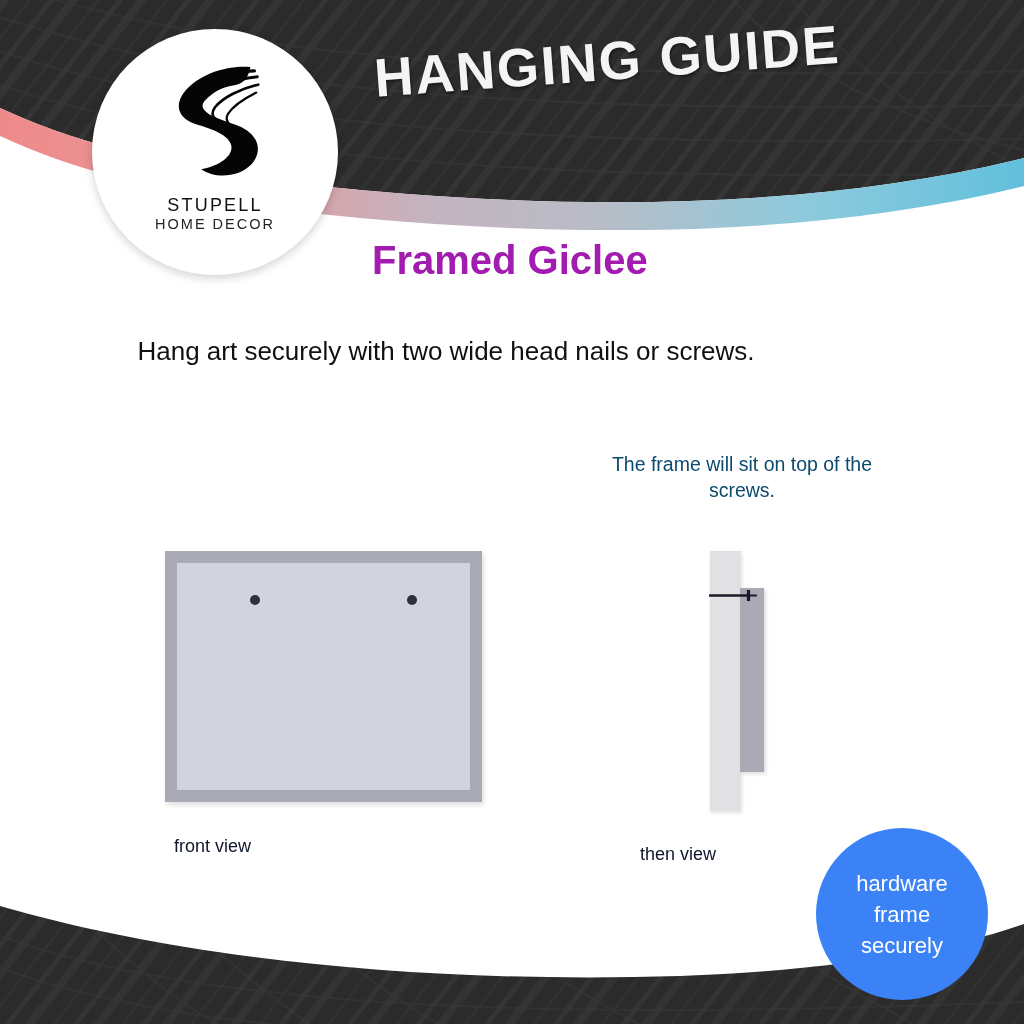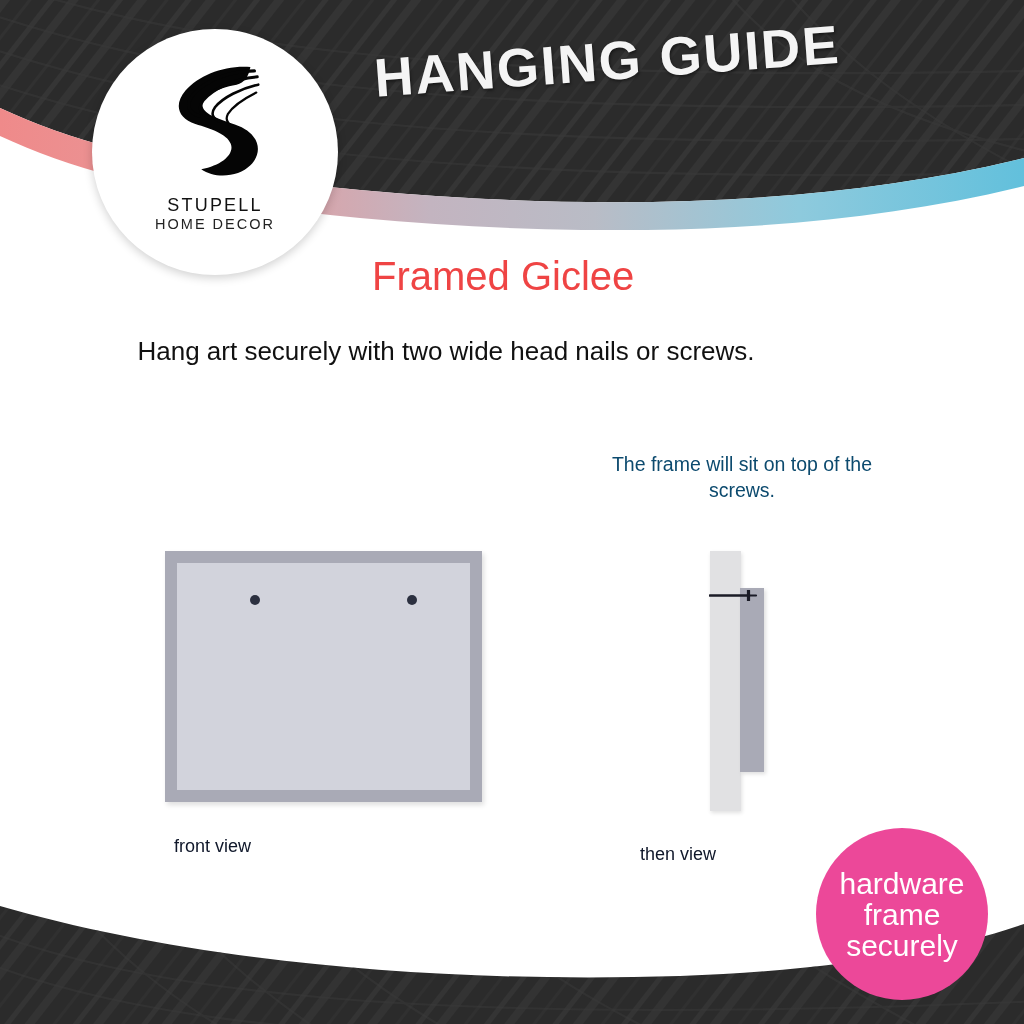--- a/index.html
+++ b/index.html
@@ -86,25 +86,24 @@
     text-shadow: 1px 2px 3px rgba(0,0,0,0.45);
     z-index: 5;
     font-family: "Liberation Sans", sans-serif;
   }
 
   
   .product-type {
     position: absolute;
     left: 372px; top: 238px;
     font-size: 40px;
-    color: #ef4444;
-    font-weight: 400;
+    color: #a21caf;
+    font-weight: 700;
     white-space: nowrap;
     z-index: 4;
-    margin-top: 16px;
   }
 
   
   .main-instruction {
     position: absolute;
     left: 0; top: 336px;
     width: 892px;
     text-align: center;
     font-size: 26px;
     color: #111111;
@@ -189,27 +188,27 @@
   }
   .view-label.front { left: 174px; top: 836px; width: 300px; }
   .view-label.side  { left: 640px; top: 844px; width: 190px; }
 
   
   .hfh-badge {
     position: absolute;
     left: 816px; top: 828px;
     width: 172px; height: 172px;
     border-radius: 50%;
-    background: #ec4899;
+    background: #3b82f6;
     display: flex;
     flex-direction: column;
     align-items: center;
     justify-content: center;
     color: #ffffff;
-    font-size: 30px;
+    font-size: 22px;
     line-height: 31px;
     z-index: 8;
     text-align: center;
   }
 </style>
 </head>
 <body>
 
 <div id="page">
 

